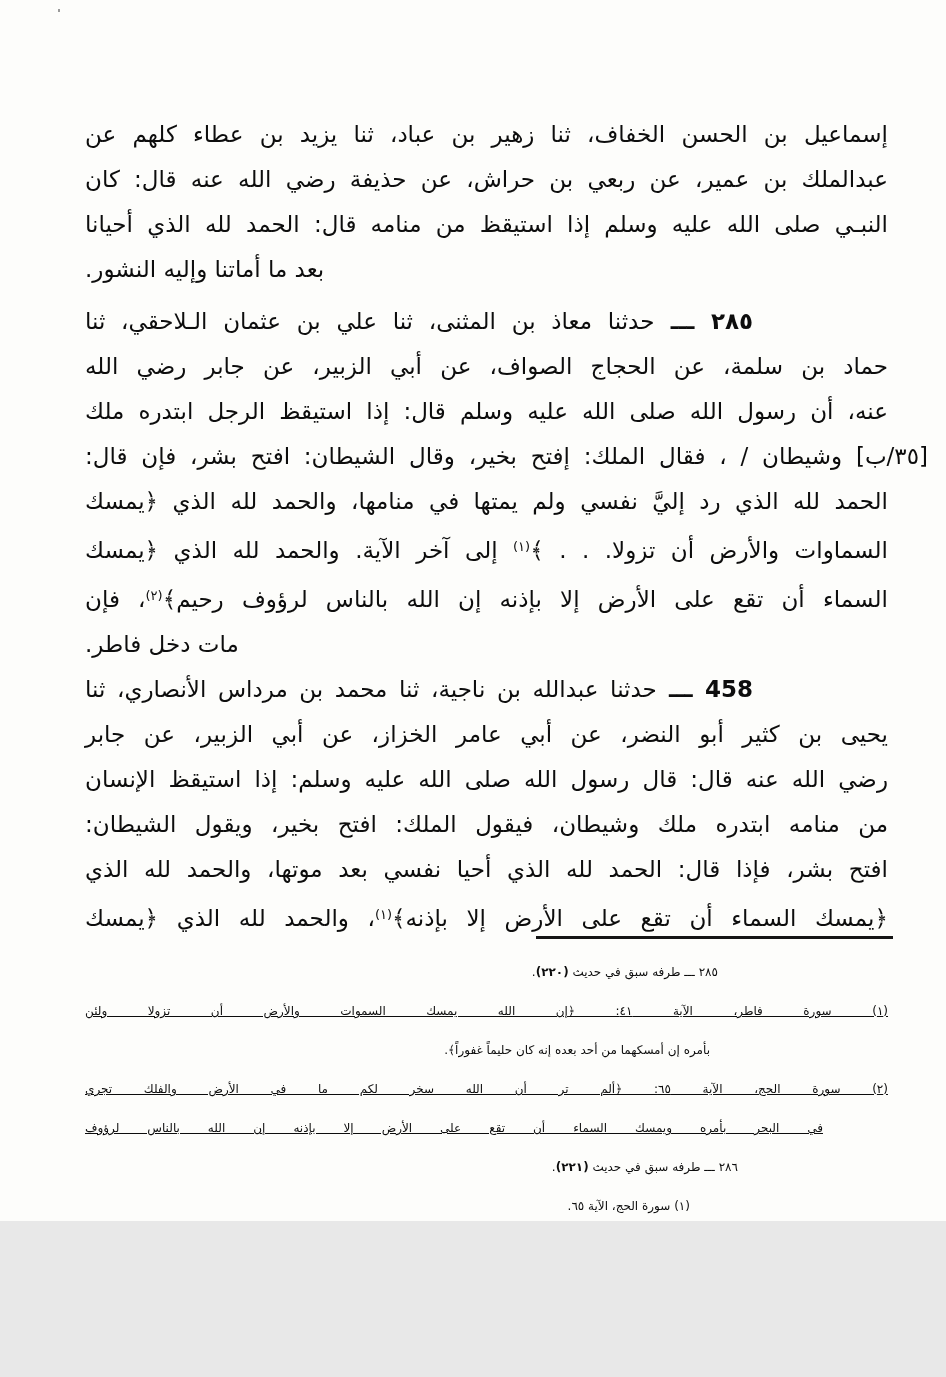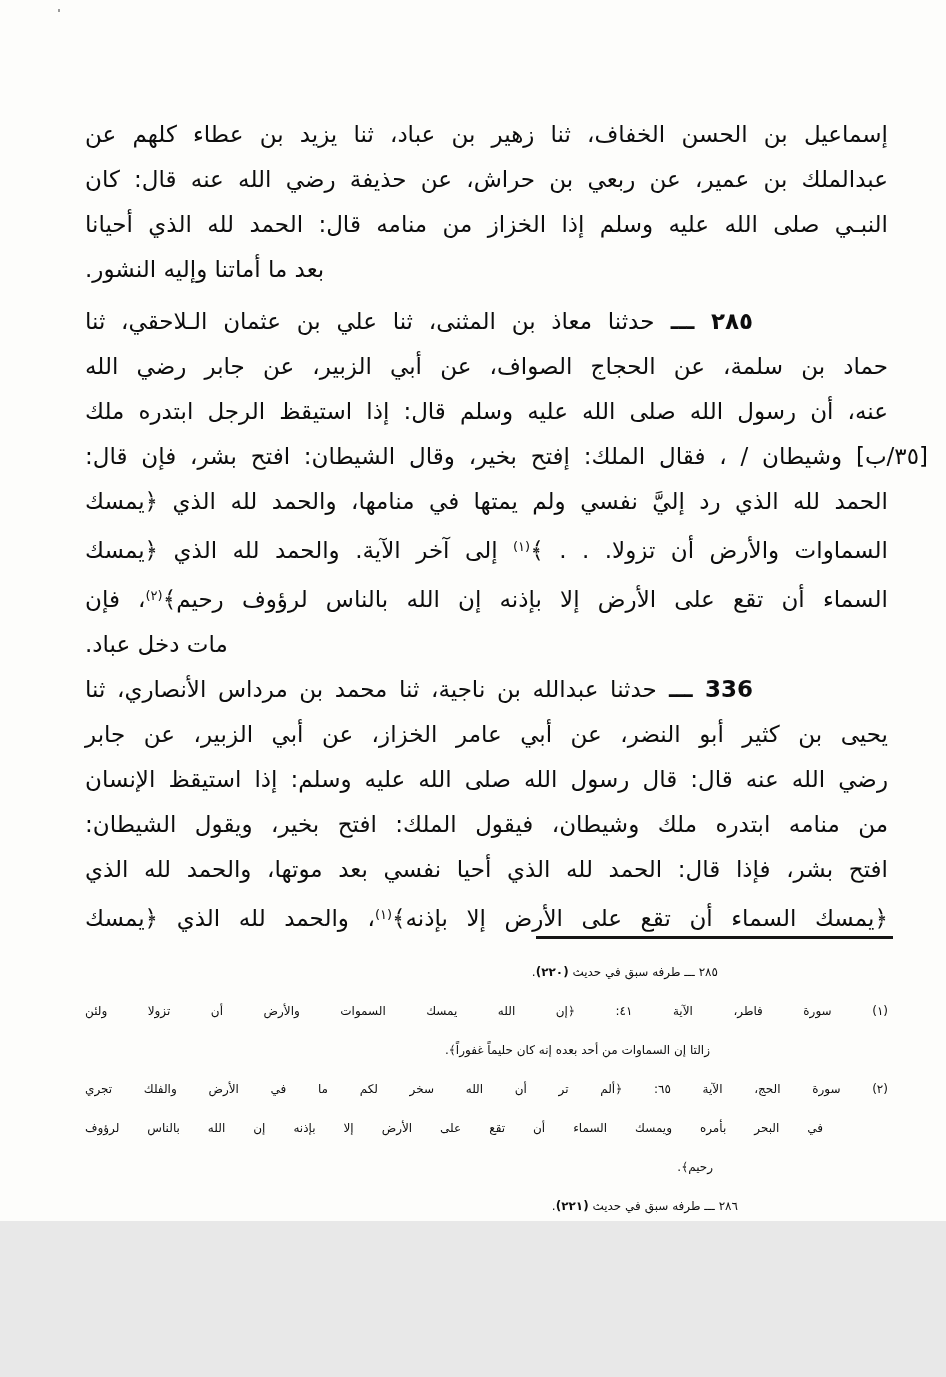--- a/index.html
+++ b/index.html
@@ -58,20 +58,21 @@
     top: 953px;
     right: 58px;
     left: 85px;
     font-size: 12px;
     line-height: 39px;
   }
   .fline { min-height: 39px; text-align: right; }
   .fline.full {
     text-align: justify;
     text-align-last: justify;
+    text-decoration: underline;
   }
   .page-number {
     position: absolute;
     top: 1280px;
     left: 0;
     right: 0;
     text-align: left;
     font-size: 25px;
     font-weight: bold;
     letter-spacing: 6px;
@@ -86,50 +87,49 @@
 
 <div class="page">
   <div class="speck s1"></div>
   <div class="speck s2"></div>
   <div class="speck s3"></div>
 
   <div class="body-text">
       <div class="para gap-after">
         <div class="line full"><span class="seg">إسماعيل بن الحسن الخفاف، ثنا زهير بن عباد، ثنا يزيد بن عطاء كلهم عن</span></div>
         <div class="line full"><span class="seg">عبدالملك بن عمير، عن ربعي بن حراش، عن حذيفة رضي الله عنه قال: كان</span></div>
-        <div class="line full"><span class="seg">النبـي صلى الله عليه وسلم إذا الخزاز من منامه قال: الحمد لله الذي أحيانا</span></div>
+        <div class="line full"><span class="seg">النبـي صلى الله عليه وسلم إذا استيقظ من منامه قال: الحمد لله الذي أحيانا</span></div>
         <div class="line end"><span class="seg">بعد ما أماتنا وإليه النشور.</span></div>
       </div>
       <div class="para">
         <div class="line start"><span class="seg b">٢٨٥ ـــ </span><span class="seg">حدثنا معاذ بن المثنى، ثنا علي بن عثمان الـلاحقي، ثنا</span></div>
         <div class="line full"><span class="seg">حماد بن سلمة، عن الحجاج الصواف، عن أبي الزبير، عن جابر رضي الله</span></div>
         <div class="line full"><span class="seg">عنه، أن رسول الله صلى الله عليه وسلم قال: إذا استيقظ الرجل ابتدره ملك</span></div>
         <div class="line full hang"><span class="seg">[٣٥/ب] وشيطان / ، فقال الملك: إفتح بخير، وقال الشيطان: افتح بشر، فإن قال:</span></div>
         <div class="line full"><span class="seg">الحمد لله الذي رد إليَّ نفسي ولم يمتها في منامها، والحمد لله الذي ﴿يمسك</span></div>
         <div class="line full"><span class="seg">السماوات والأرض أن تزولا. . . ﴾</span><span class="seg fn-marker">(١)</span><span class="seg"> إلى آخر الآية. والحمد لله الذي ﴿يمسك</span></div>
         <div class="line full"><span class="seg">السماء أن تقع على الأرض إلا بإذنه إن الله بالناس لرؤوف رحيم﴾</span><span class="seg fn-marker">(٢)</span><span class="seg">، فإن</span></div>
-        <div class="line end"><span class="seg">مات دخل عباد.</span></div>
+        <div class="line end"><span class="seg">مات دخل فاطر.</span></div>
       </div>
       <div class="para">
-        <div class="line start"><span class="seg b">336 ـــ </span><span class="seg">حدثنا عبدالله بن ناجية، ثنا محمد بن مرداس الأنصاري، ثنا</span></div>
+        <div class="line start"><span class="seg b">458 ـــ </span><span class="seg">حدثنا عبدالله بن ناجية، ثنا محمد بن مرداس الأنصاري، ثنا</span></div>
         <div class="line full"><span class="seg">يحيى بن كثير أبو النضر، عن أبي عامر الخزاز، عن أبي الزبير، عن جابر</span></div>
         <div class="line full"><span class="seg">رضي الله عنه قال: قال رسول الله صلى الله عليه وسلم: إذا استيقظ الإنسان</span></div>
         <div class="line full"><span class="seg">من منامه ابتدره ملك وشيطان، فيقول الملك: افتح بخير، ويقول الشيطان:</span></div>
         <div class="line full"><span class="seg">افتح بشر، فإذا قال: الحمد لله الذي أحيا نفسي بعد موتها، والحمد لله الذي</span></div>
         <div class="line full"><span class="seg">﴿يمسك السماء أن تقع على الأرض إلا بإذنه﴾</span><span class="seg fn-marker">(١)</span><span class="seg">، والحمد لله الذي ﴿يمسك</span></div>
       </div>
     </div>
 
   <div class="footnote-divider"></div>
 
   <div class="footnotes">
       <div class="fline" style="padding-right: 170px;"><span class="seg">٢٨٥ ـــ طرفه سبق في حديث </span><span class="seg b">(٢٢٠)</span><span class="seg">.</span></div>
       <div class="fline full"><span class="seg">(١) سورة فاطر، الآية ٤١: ﴿إن الله يمسك السموات والأرض أن تزولا ولئن</span></div>
-      <div class="fline" style="padding-right: 178px;"><span class="seg">زالتا إن السماوات من أحد بعده إنه كان حليماً غفوراً﴾.</span></div>
+      <div class="fline" style="padding-right: 178px;"><span class="seg">بأمره إن أمسكهما من أحد بعده إنه كان حليماً غفوراً﴾.</span></div>
       <div class="fline full"><span class="seg">(٢) سورة الحج، الآية ٦٥: ﴿ألم تر أن الله سخر لكم ما في الأرض والفلك تجري</span></div>
       <div class="fline full" style="padding-right: 65px;"><span class="seg">في البحر بأمره ويمسك السماء أن تقع على الأرض إلا بإذنه إن الله بالناس لرؤوف</span></div>
-      <div class="fline" style="padding-right: 175px;"><span class="seg">رحيم﴾.</span></div>
       <div class="fline" style="padding-right: 150px;"><span class="seg">٢٨٦ ـــ طرفه سبق في حديث </span><span class="seg b">(٢٢١)</span><span class="seg">.</span></div>
       <div class="fline" style="padding-right: 198px;"><span class="seg">(١) سورة الحج، الآية ٦٥.</span></div>
     </div>
 
   <div class="page-number">٩٢٢</div>
 </div>
 
 </body></html>

